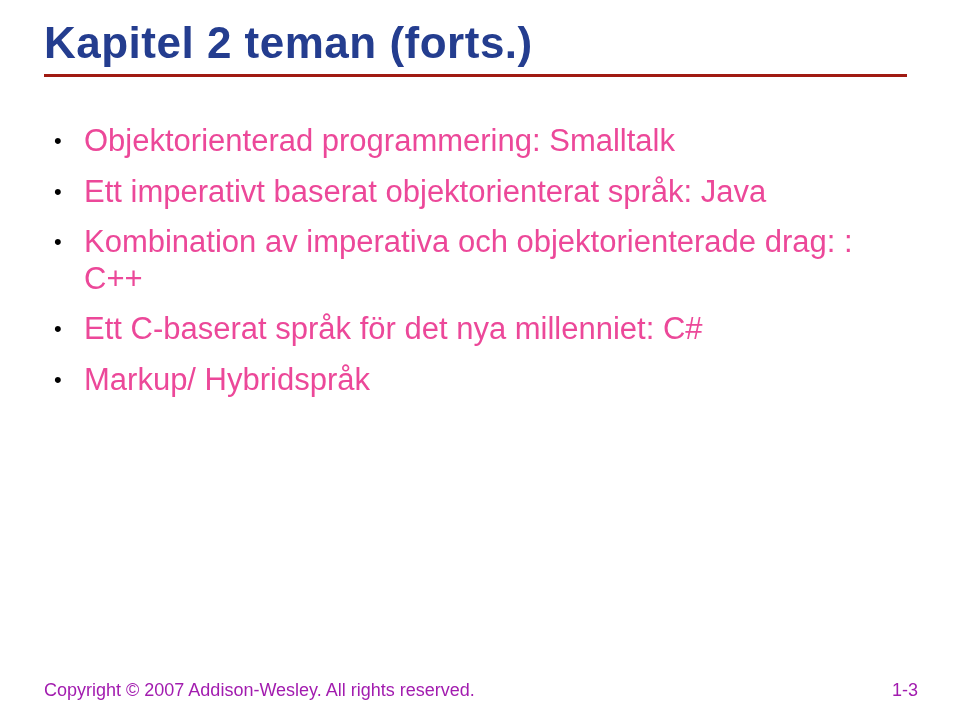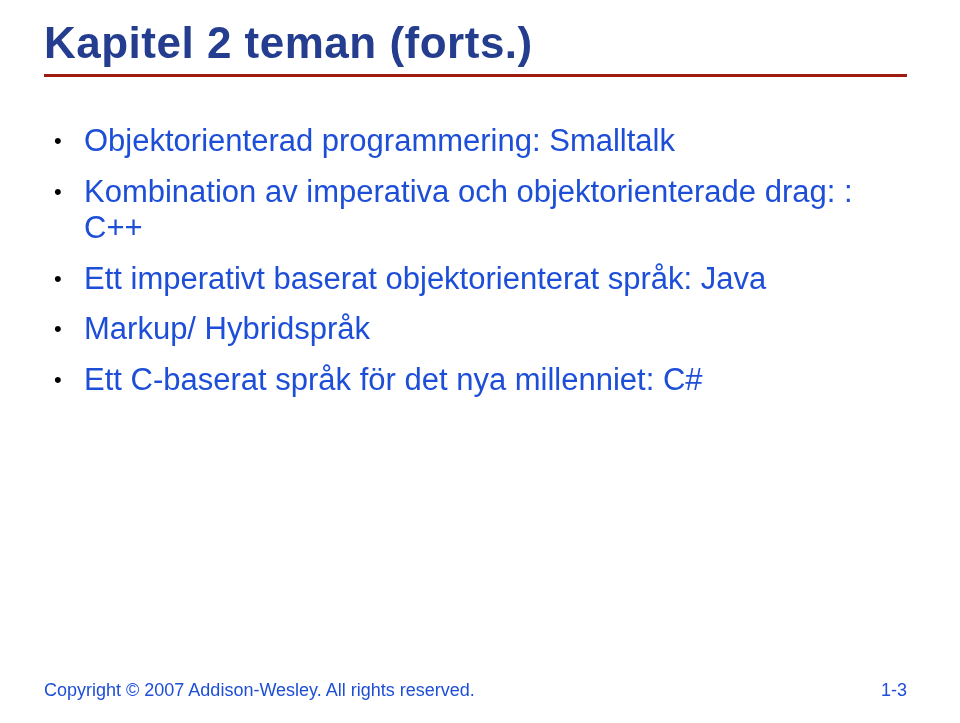--- a/index.html
+++ b/index.html
@@ -34,59 +34,59 @@
     padding-left: 6px;
   }
   ul.bullets {
     list-style: none;
   }
   ul.bullets > li {
     position: relative;
     padding-left: 34px;
     font-size: 31px;
     line-height: 1.18;
-    color: #1d4ed8;
+    color: #ec4899;
     margin-bottom: 14px;
     font-weight: 400;
   }
   ul.bullets > li::before {
     content: "•";
     position: absolute;
     left: 4px;
     top: 0;
     font-size: 22px;
     color: #000;
     line-height: 1.6;
   }
   .footer {
     position: absolute;
     bottom: 22px;
     left: 44px;
-    right: 44px;
+    right: 33px;
     display: flex;
     justify-content: space-between;
     font-family: Arial, Helvetica, sans-serif;
     font-size: 18px;
-    color: #1d4ed8;
+    color: #a21caf;
   }
 </style>
 </head>
 <body>
 
 <div class="slide">
   <h1 class="title">Kapitel 2 teman (forts.)</h1>
   <div class="rule"></div>
 
   <div class="content">
     <ul class="bullets">
       <li>Objektorienterad programmering: Smalltalk</li>
+      <li>Ett imperativt baserat objektorienterat språk: Java</li>
       <li>Kombination av imperativa och objektorienterade drag: : C++</li>
-      <li>Ett imperativt baserat objektorienterat språk: Java</li>
+      <li>Ett C-baserat språk för det nya millenniet: C#</li>
       <li>Markup/ Hybridspråk</li>
-      <li>Ett C-baserat språk för det nya millenniet: C#</li>
     </ul>
   </div>
 
   <div class="footer">
     <span>Copyright © 2007 Addison-Wesley. All rights reserved.</span>
     <span>1-3</span>
   </div>
 </div>
 
 </body></html>

